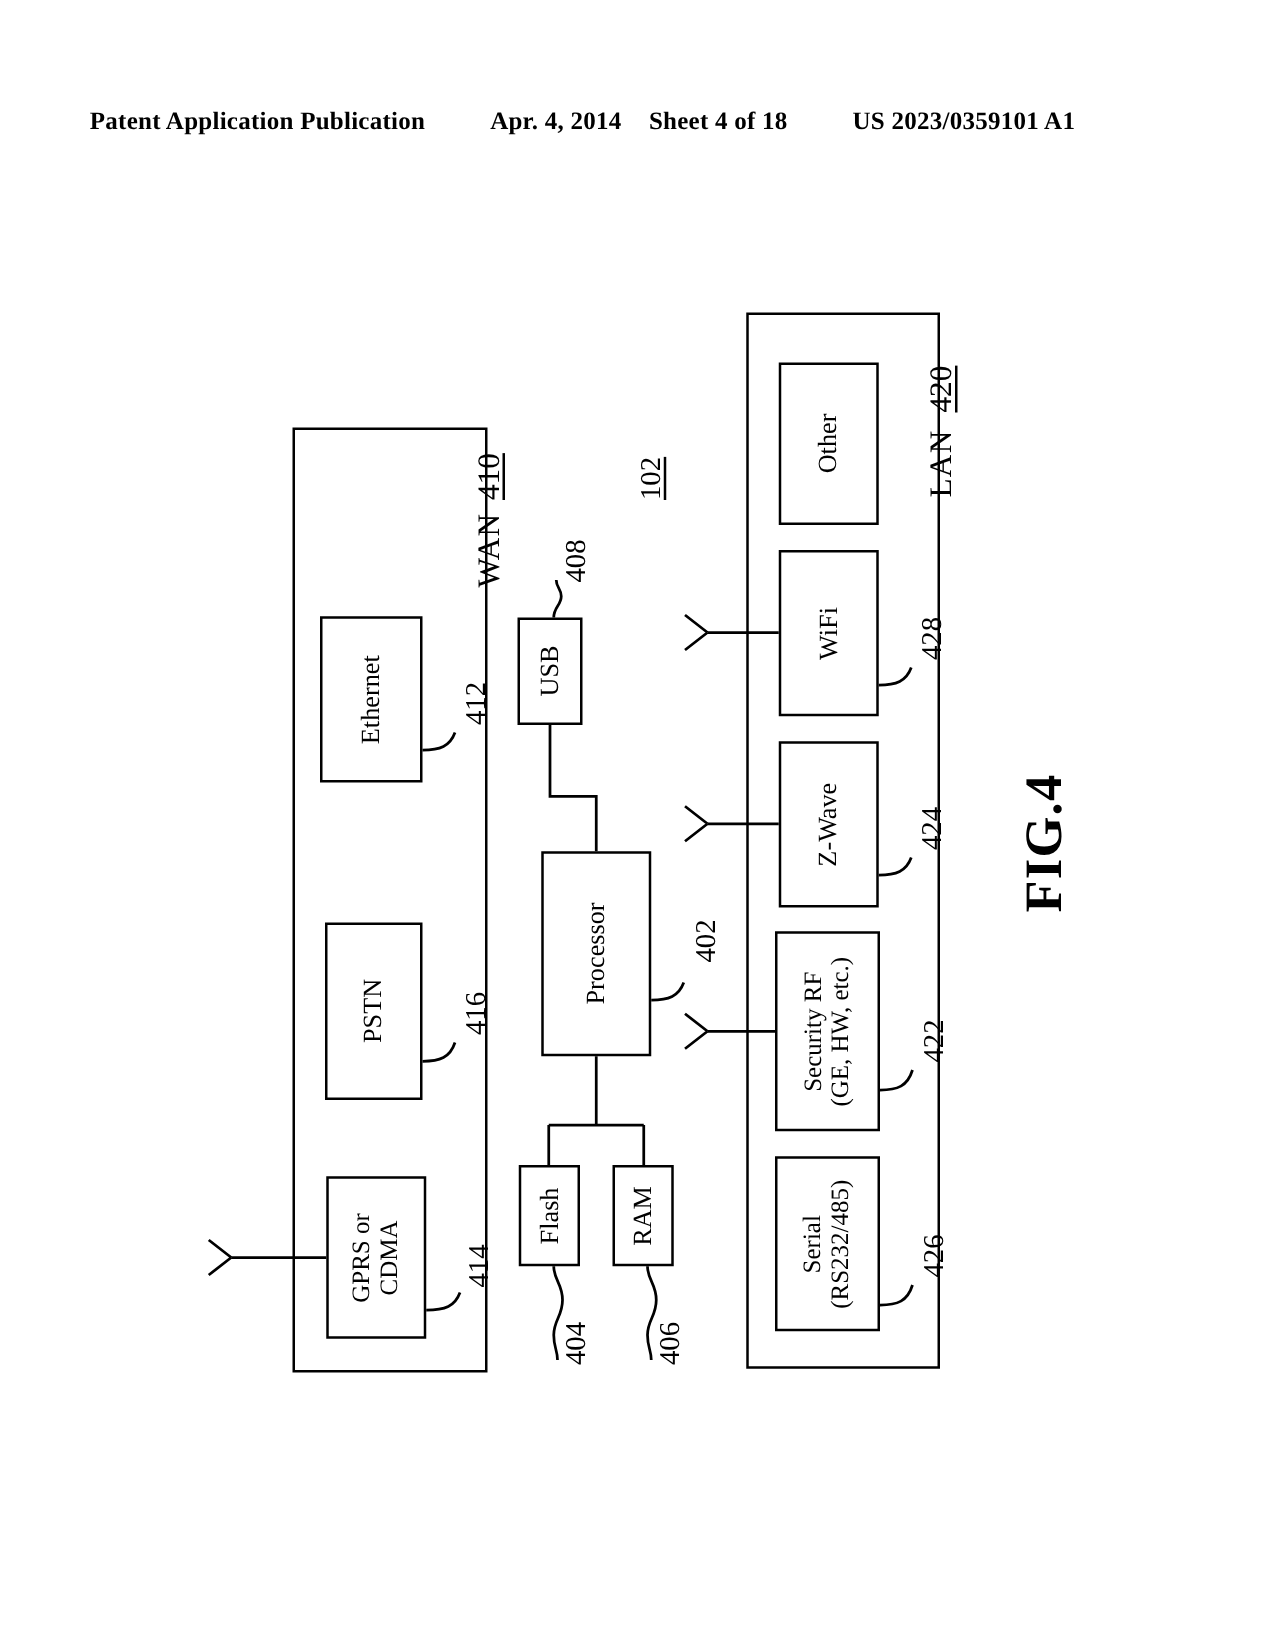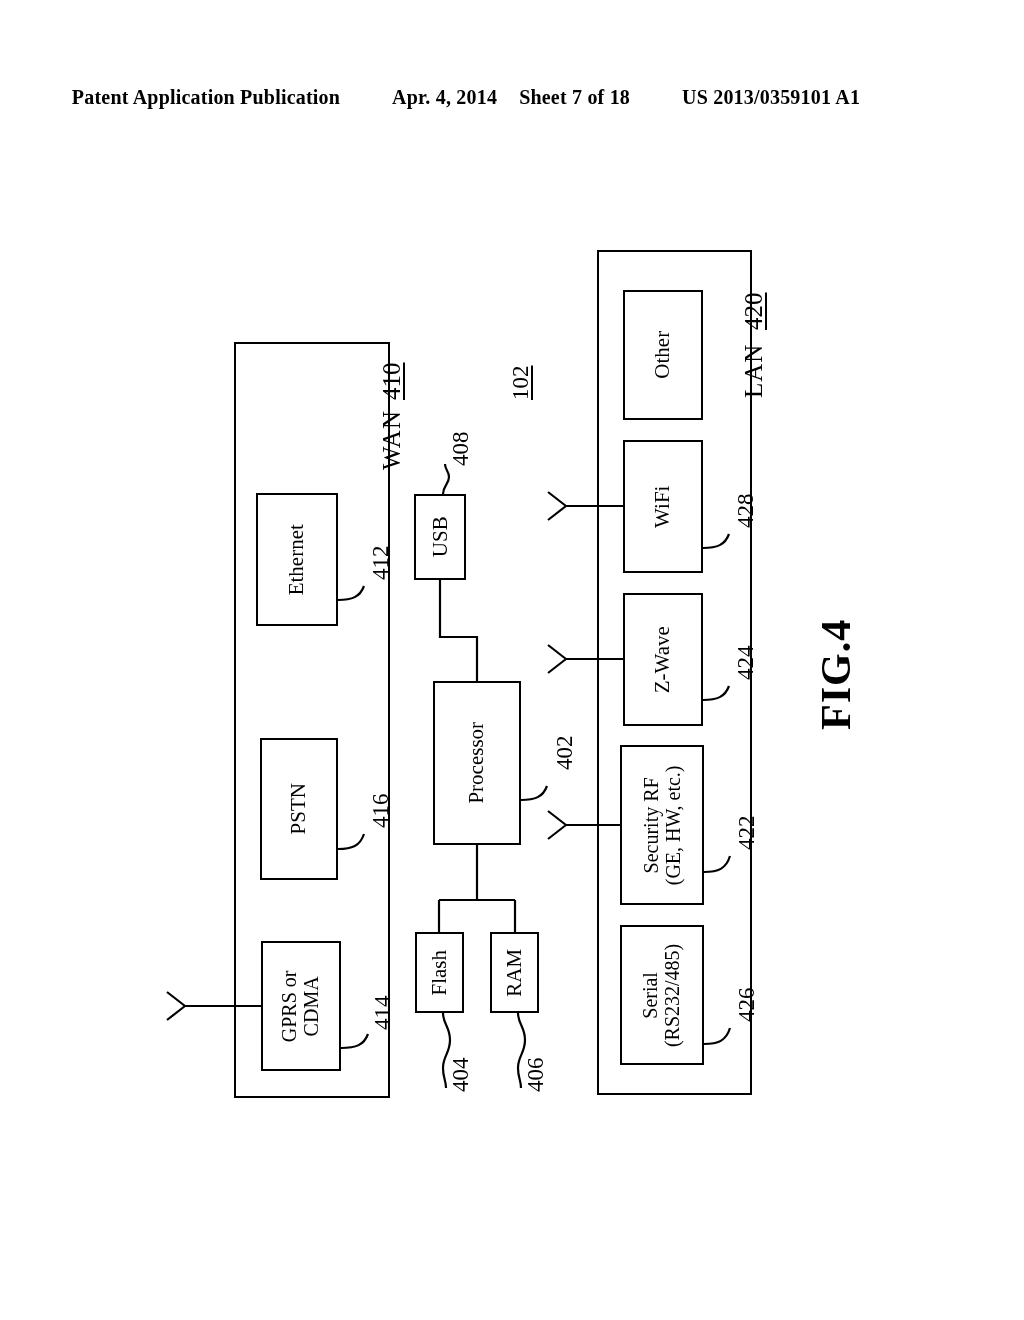--- a/index.html
+++ b/index.html
@@ -117,23 +117,23 @@
   }
 </style>
 </head>
 <body>
 
 <div class="pub-header">
   <span class="h-seg">Patent Application Publication</span>
   <span class="gap-xl"></span>
   <span class="h-seg">Apr. 4, 2014</span>
   <span class="gap-md"></span>
-  <span class="h-seg">Sheet 7 of 18</span>
+  <span class="h-seg">Sheet 4 of 18</span>
   <span class="gap-xl"></span>
-  <span class="h-seg">US 2013/0359101 A1</span>
+  <span class="h-seg">US 2023/0359101 A1</span>
 </div>
 
 <div id="diagram">
 
   <div class="group" style="left:234px; top:342px; width:156px; height:756px;"></div>
 
   <div class="rtext grp-name" style="left:378px; top:470px;">WAN</div>
   <div class="rtext grp-num" style="left:378px; top:400px;">410</div>
 
   <div class="nbox" style="left:256px; top:493px; width:82px; height:133px;">

